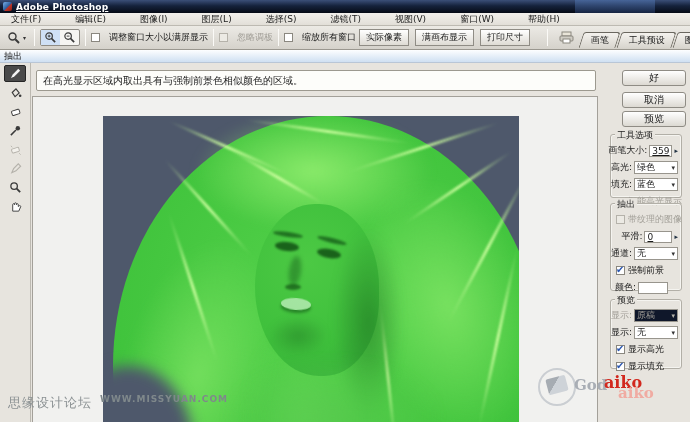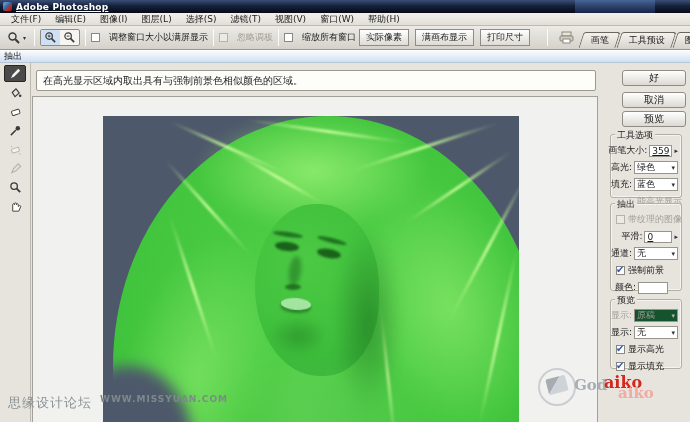--- a/index.html
+++ b/index.html
@@ -12,21 +12,21 @@
     display:flex; align-items:center; padding-left:3px; color:#fff;text-decoration:underline; }
   .titlebar .glow { position:absolute; left:575px; top:0; width:80px; height:13px;
     background:linear-gradient(to bottom,#4a6aa0,#1b2c4e); opacity:.8; }
   .ps-icon { width:9px; height:9px; margin-right:4px; border-radius:2px;
     background:linear-gradient(135deg,#7ab0e8 0%,#2a5a9a 55%,#c03428 56%,#8a1f18 100%); z-index:1; }
   .title-text { font-size:9px; font-weight:bold; letter-spacing:.2px; z-index:1; }
 
   
   .menubar { position:absolute; left:0; top:13px; width:690px; height:13px;
     background:linear-gradient(#f2f0ec,#e2dfd8); border-bottom:1px solid #bdbab2;
-    display:flex; align-items:center; padding-left:4px; }
+    display:flex; align-items:center; padding-left:4px;gap:20px; }
   .menu-item { font-size:9px; padding:0 7px; color:#222; white-space:nowrap; }
 
   
   .optionsbar { position:absolute; left:0; top:26px; width:690px; height:24px;
     background:linear-gradient(#eceae5,#d5d2cb); border-bottom:1px solid #9a978f;
     display:flex; align-items:center; padding:0 4px; }
   .vsep { width:1px; height:17px; background:#aeaba3; border-right:1px solid #fbfaf7; margin:0 5px; }
   .ob-zoomtool { display:flex; align-items:center; gap:2px; padding:0 3px; }
   .dd-arrow-mini { font-size:6px; color:#333; }
   .zoom-group { display:flex; border:1px solid #8f8c85; background:#f6f5f2; border-radius:2px; }
@@ -117,21 +117,21 @@
     box-shadow:inset 0 0 0 1px #f5f4f0;margin-left:8px; }
   .gtitle { position:absolute; top:-6px; left:4px; background:#e7e4de; padding:0 2px; font-size:9px; color:#222; }
   .prow { display:flex; align-items:center; justify-content:flex-end; gap:2px; margin:4px 3px 0 0; font-size:9px; }
   .prow.first { margin-top:9px; }
   .plabel { color:#222; white-space:nowrap; }
   .plabel.disabled, .pcheck-row.disabled { color:#a3a099; }
   .numfield { width:28px; height:12px; background:#fff; border:1px solid #98958d; font-size:9px; padding:0 2px; display:flex; align-items:center;text-decoration:underline; }
   .spin { font-size:7px; color:#234; }
   .dd { width:48px; height:13px; background:#fff; border:1px solid #98958d; font-size:9px;
     display:flex; align-items:center; justify-content:space-between; padding:0 2px; }
-  .dd.disabled { background:#14532d; color:#a3a099; }
+  .dd.disabled { background:#0f172a; color:#a3a099; }
   .dd .arr { font-size:7px; color:#333; }
   .dd.disabled .arr { color:#b5b2aa; }
   .pcheck-row { display:flex; align-items:center; gap:3px; margin:4px 0 0 5px; font-size:9px; white-space:nowrap; }
   .swatch { width:30px; height:12px; background:#fff; border:1px solid #98958d; }
 
   
   .wm-forum { position:absolute; left:8px; top:394px; display:flex; align-items:flex-start; gap:8px; z-index:5; }
   .wm-forum .cjk { font-size:13px; color:#8b9193; letter-spacing:1px; }
   .wm-forum .site { font-size:9px; font-weight:bold; color:#7f888b; letter-spacing:1px; }
   .wm-aiko { position:absolute; left:538px; top:364px; width:150px; height:56px; z-index:5; }

